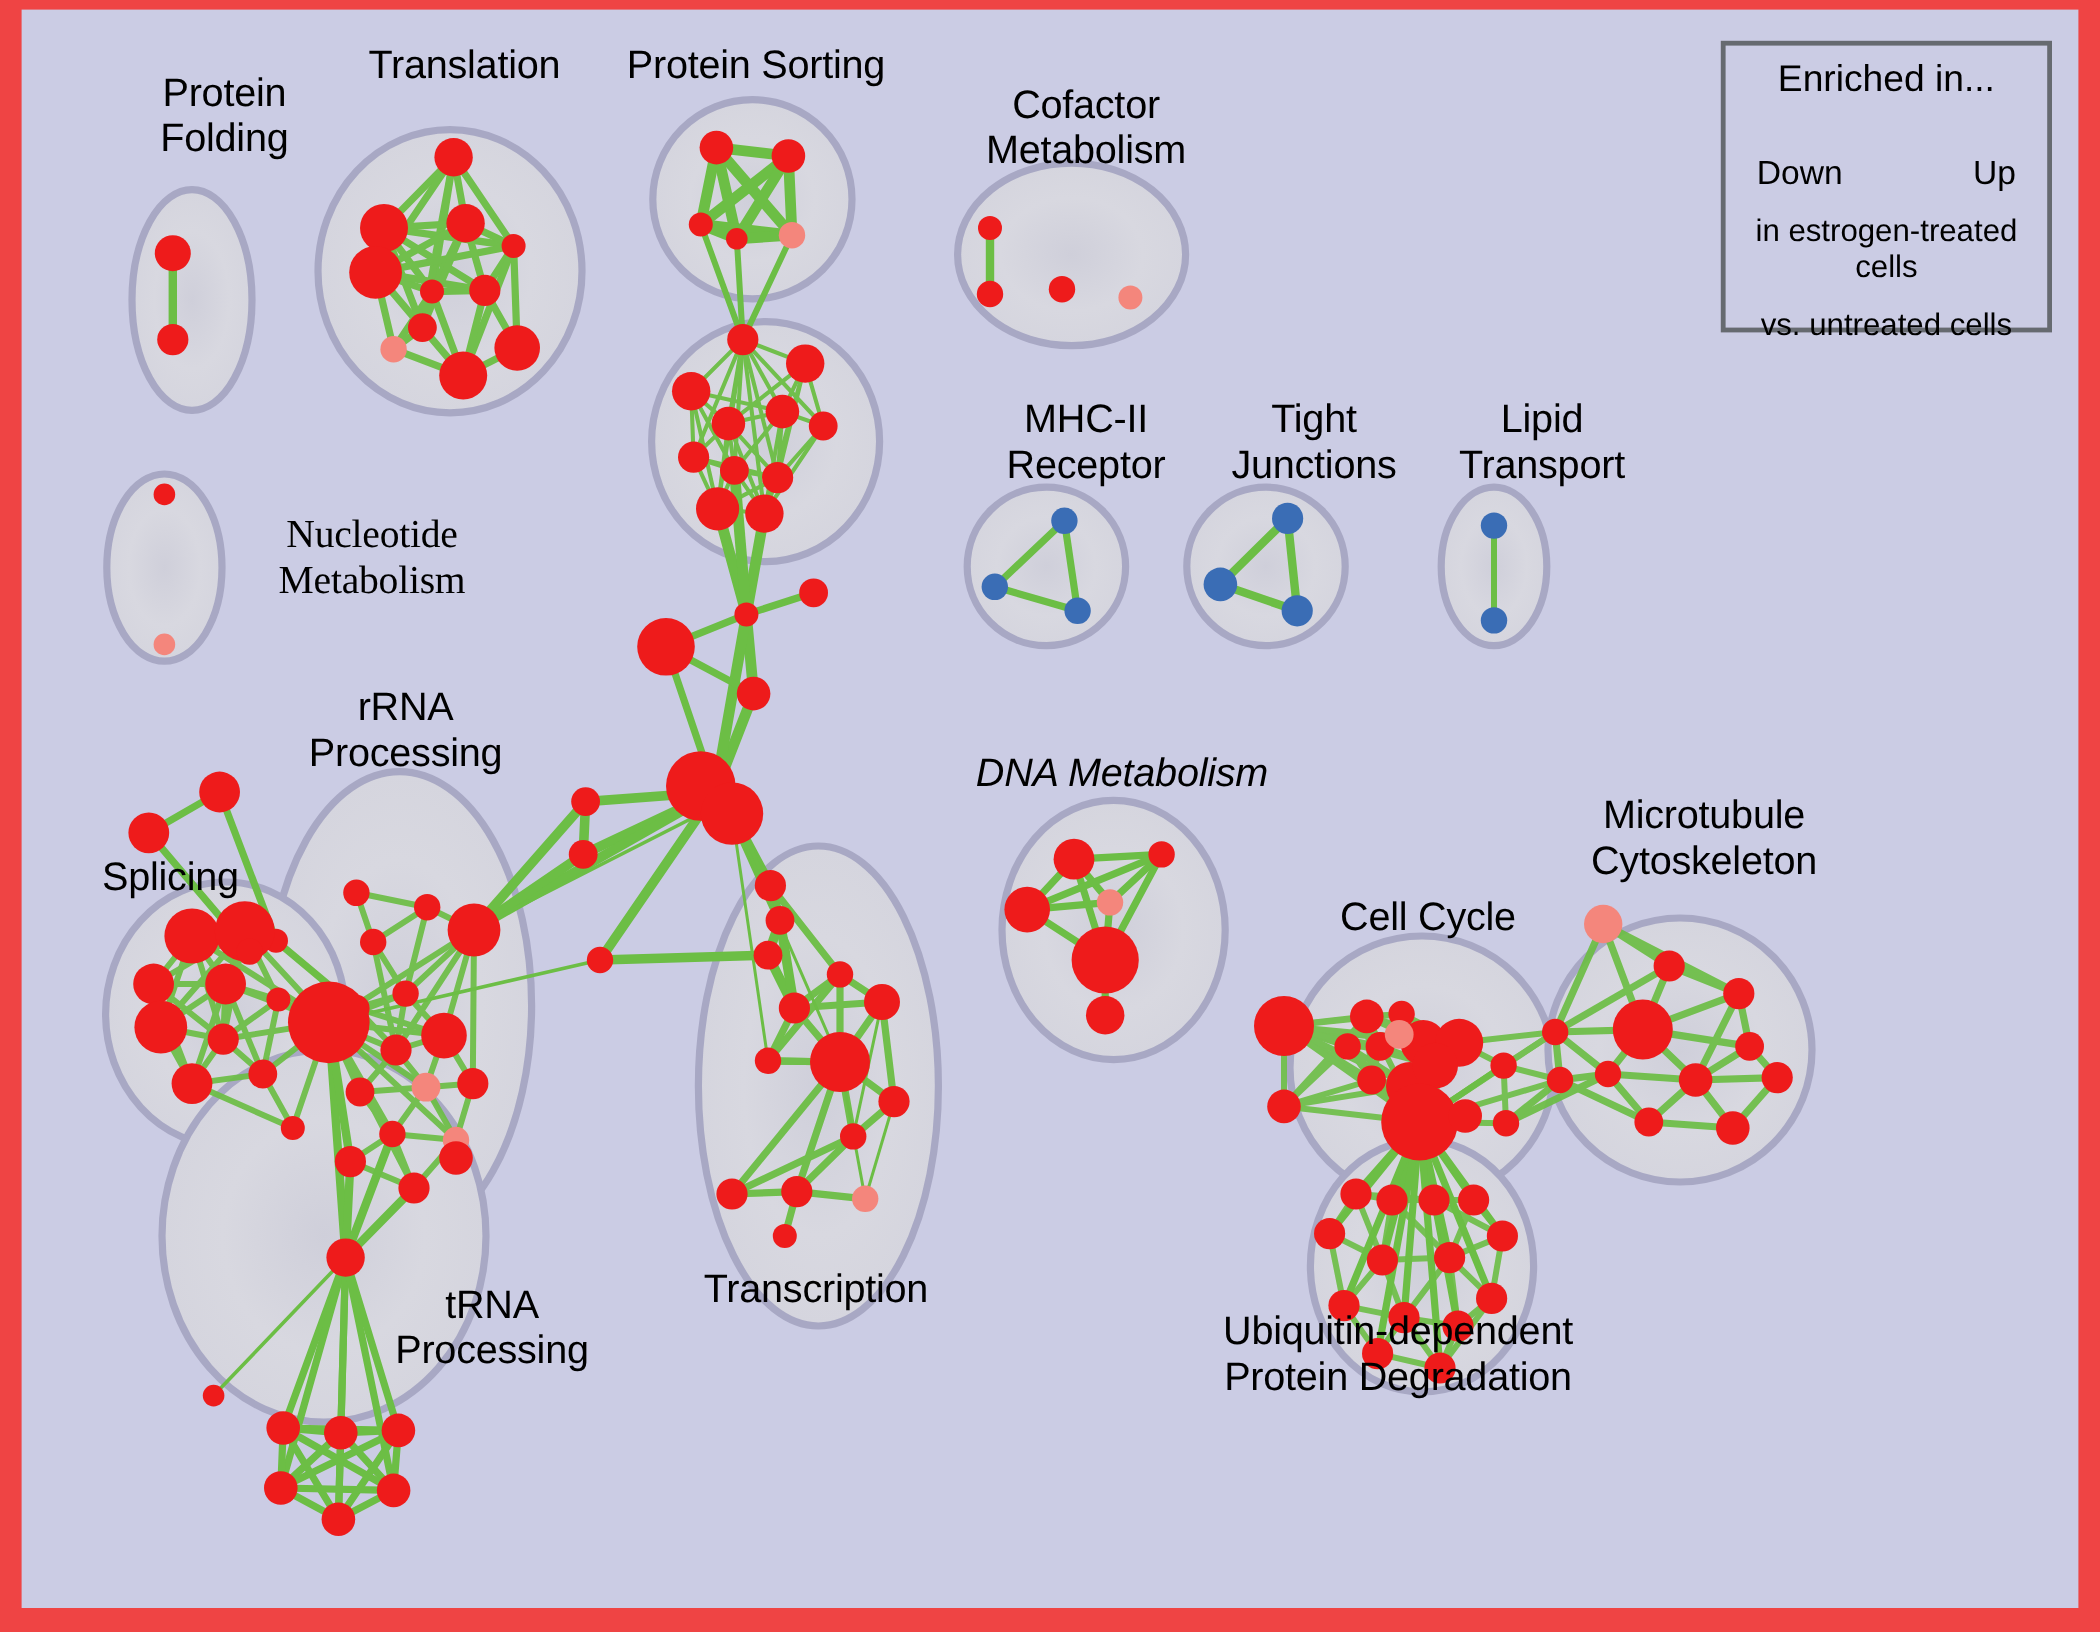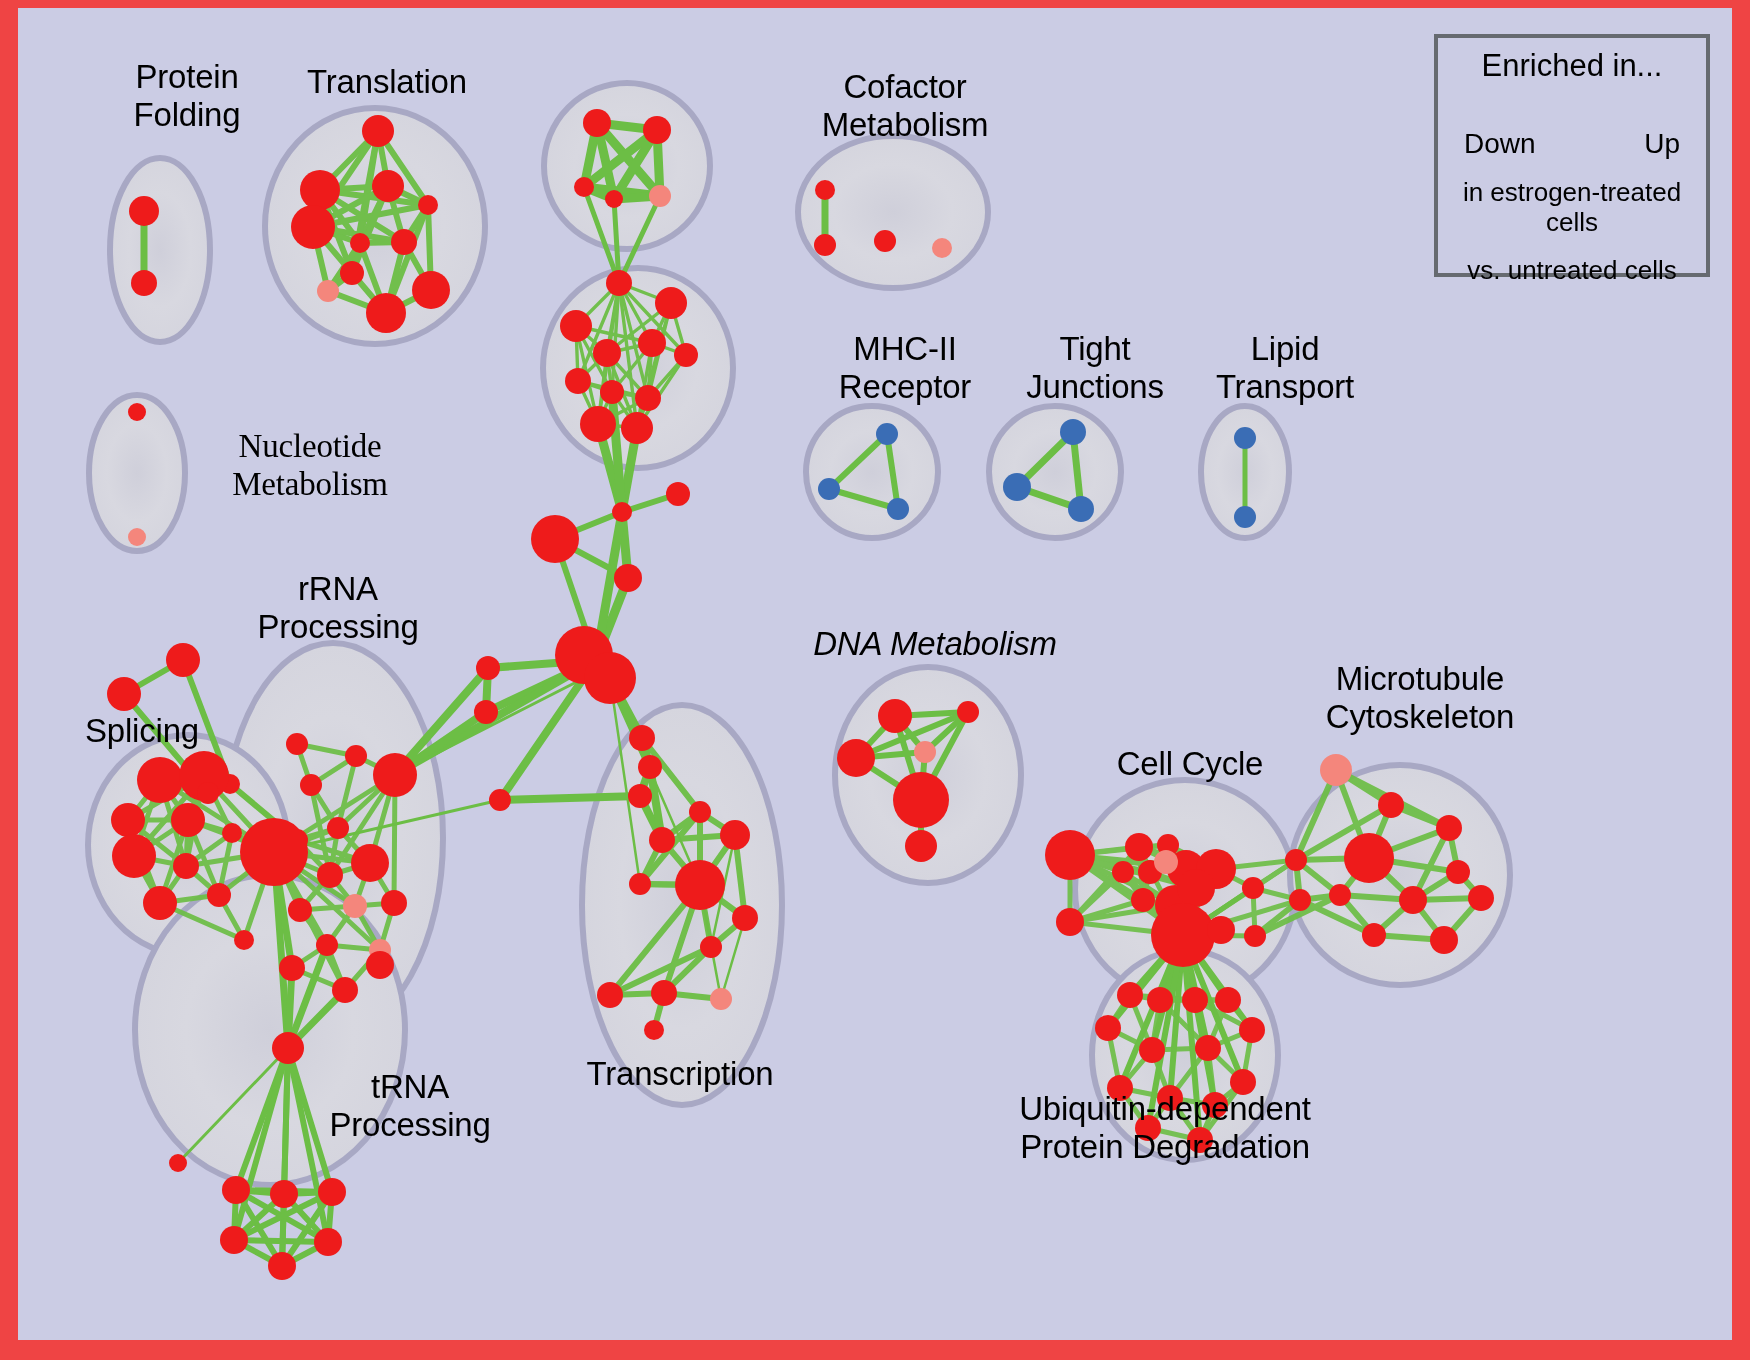--- a/index.html
+++ b/index.html
@@ -746,21 +746,22 @@
       <circle cx="1243" cy="1082" r="13" fill="#ee1b1b"></circle>
       <circle cx="1170" cy="1098" r="13" fill="#ee1b1b"></circle>
       <circle cx="1215" cy="1105" r="13" fill="#ee1b1b"></circle>
       <circle cx="1148" cy="1128" r="13" fill="#ee1b1b"></circle>
       <circle cx="1200" cy="1140" r="13" fill="#ee1b1b"></circle>
     </g>
   </svg>
 
   <div class="cluster-label" style="left:82px;  top:58px;  width:210px;">Protein
 Folding</div>
-  <div class="cluster-label" style="left:272px; top:35px;  width:230px;margin-top:28px;">Translation</div>
+  <div class="cluster-label" style="left:272px; top:35px;  width:230px;">Translation</div>
+  <div class="cluster-label" style="left:500px; top:35px;  width:260px;">Protein Sorting</div>
   <div class="cluster-label" style="left:780px; top:68px;  width:250px;">Cofactor
 Metabolism</div>
   <div class="cluster-label" style="left:190px; top:428px; width:240px;font-family:Liberation Serif, serif;">Nucleotide
 Metabolism</div>
   <div class="cluster-label" style="left:795px; top:330px; width:220px;">MHC-II
 Receptor</div>
   <div class="cluster-label" style="left:985px; top:330px; width:220px;">Tight
 Junctions</div>
   <div class="cluster-label" style="left:1175px;top:330px; width:220px;">Lipid
 Transport</div>

